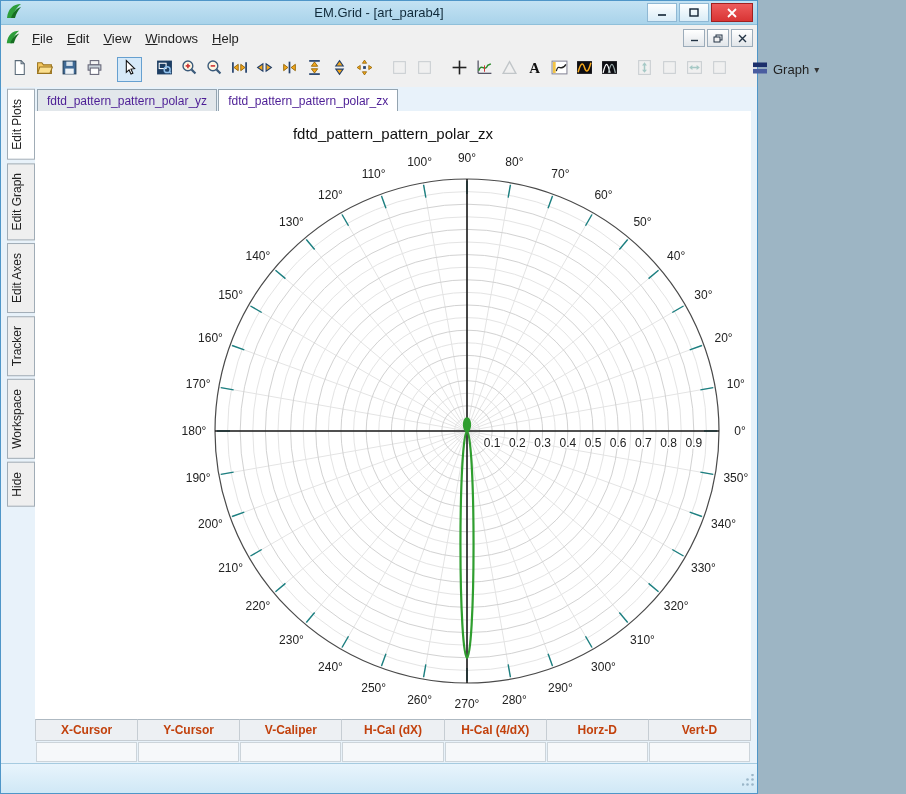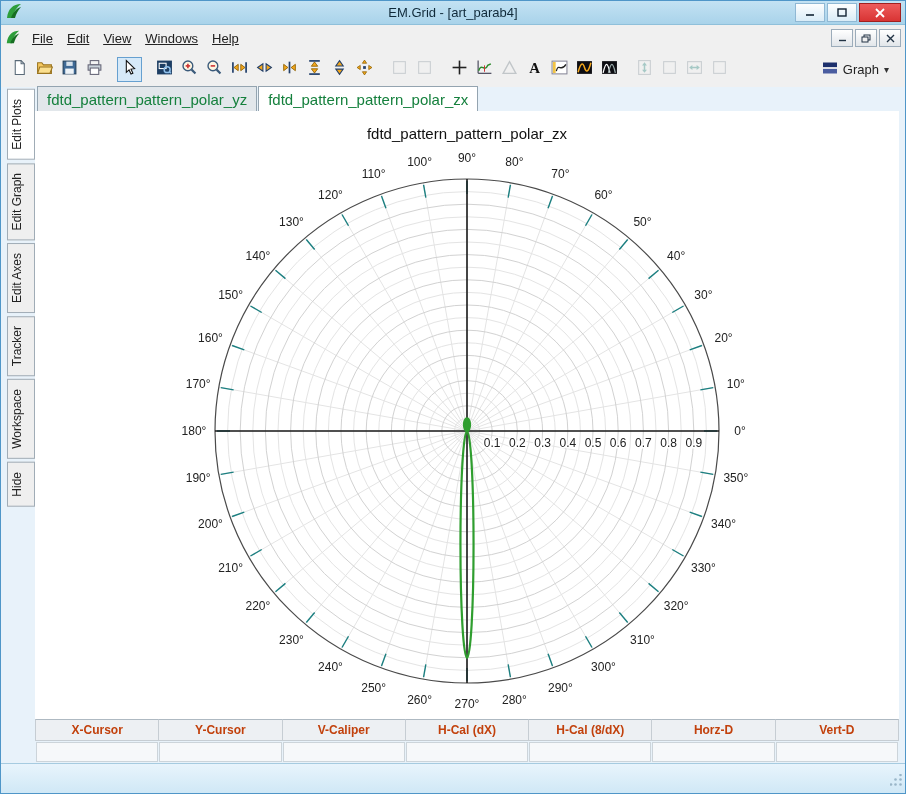--- a/index.html
+++ b/index.html
@@ -1,50 +1,50 @@
 <!DOCTYPE html>
 <html><head>
 <meta charset="utf-8">
 <style>
   * { box-sizing: border-box; margin: 0; padding: 0; }
   html,body { background:#9db5c4; }
   body { font-family:"Liberation Sans", sans-serif; }
-  .window { width:906px; height:794px; border:1px solid #4f96c8; display:flex; flex-direction:column; background:#f0f0f0; }
+  .window { width:758px; height:794px; border:1px solid #4f96c8; display:flex; flex-direction:column; background:#f0f0f0; }
 
   
   .titlebar { height:24px; background:linear-gradient(#c3e2f3,#a9d3ea); border-bottom:1px solid #8fc0da; display:flex; align-items:center; position:relative; padding:0 4px; flex:0 0 24px; }
   .title-text { position:absolute; left:0; right:0; text-align:center; font-size:13px; color:#102a3a; }
   .win-controls { margin-left:auto; display:flex; gap:2px; z-index:2; }
   .win-btn { width:30px; height:19px; display:flex; align-items:center; justify-content:center; background:linear-gradient(#fdfefe,#d9ecf7); border:1px solid #8fb8d4; cursor:default; }
   .win-btn.close { width:42px; background:linear-gradient(#ee5c5c,#d83434); border-color:#a02020; }
 
   
   .menubar { height:26px; display:flex; align-items:center; font-size:13px; color:#222; padding:0 4px; flex:0 0 26px; }
-  .menu-item { padding:4px 7px; cursor:default;text-decoration:underline; }
+  .menu-item { padding:4px 7px; cursor:default; }
   .mdi-controls { margin-left:auto; display:flex; gap:2px; }
   .mdi-btn { width:22px; height:18px; display:flex; align-items:center; justify-content:center; background:linear-gradient(#ffffff,#e2e6ea); border:1px solid #9cacba; }
 
   
   .toolbar { height:36px; display:flex; align-items:center; padding:0 6px; flex:0 0 36px; }
   .tb-group { display:flex; margin-right:10px; }
   .tb-btn { width:25px; height:25px; display:flex; align-items:center; justify-content:center; background:transparent; border:1px solid transparent; padding:0; cursor:default; }
   .tb-btn.active { background:#d6e9f8; border-color:#66a0d0; }
   .tb-btn.disabled { opacity:.45; }
   .layout-btn { margin-left:auto; display:flex; align-items:center; gap:5px; font-size:13px; color:#222; background:transparent; border:1px solid transparent; padding:3px 9px; cursor:default; }
   .caret { font-size:10px; color:#333; }
 
   
   .content-wrap { flex:1 1 auto; display:flex; padding:0 6px; background:#e8f2fa; min-height:0; }
   .sidebar { width:28px; display:flex; flex-direction:column; padding-top:2px; gap:3px; flex:0 0 28px; }
   .side-tab { writing-mode:vertical-rl; transform:rotate(180deg); font-size:12px; color:#222; background:#efefef; border:1px solid #a0acb6; padding:9px 2px; text-align:center; cursor:default; }
   .side-tab.active { background:#ffffff; }
 
   .main { flex:1; display:flex; flex-direction:column; min-width:0; }
   .tabbar { height:24px; display:flex; align-items:flex-end; padding-left:2px; gap:1px; flex:0 0 24px; }
-  .doc-tab { font-size:15px; padding:4px 9px 3px; background:#e2e7eb; border:1px solid #94a4b0; border-bottom:none; color:#15803d; cursor:default; white-space:nowrap; }
+  .doc-tab { font-size:12px; padding:4px 9px 3px; background:#e2e7eb; border:1px solid #94a4b0; border-bottom:none; color:#4c1d95; cursor:default; white-space:nowrap; }
   .doc-tab.active { background:#ffffff; }
 
   .plot-panel { background:#ffffff; height:608px; flex:0 0 608px; }
   .chart-title { height:34px; padding-top:14px; text-align:center; font-size:15px; color:#111; }
   #polar-svg { display:block; }
 
   .readout { height:44px; flex:0 0 44px; display:flex; flex-direction:column; background:#e8f2fa; }
   .readout-row { display:flex; height:22px; }
   .ro-hdr { flex:1; display:flex; align-items:center; justify-content:center; font-size:12px; font-weight:bold; color:#c2410c; background:#edf0f3; border-top:1px solid #aeb9c2; border-bottom:1px solid #c6cdd3; border-right:1px solid #c6cdd3; }
   .ro-hdr:first-child { border-left:1px solid #c6cdd3; }
@@ -485,21 +485,21 @@
               <ellipse cx="432" cy="279.7" rx="3.024" ry="6.300000000000001" fill="#2f9e2f" stroke="#2f9e2f" stroke-width="2.2"></ellipse>
             </g>
           </svg>
       </div>
       <div class="readout">
         <div class="readout-row" id="readout-header">
             <div class="ro-hdr">X-Cursor</div>
             <div class="ro-hdr">Y-Cursor</div>
             <div class="ro-hdr">V-Caliper</div>
             <div class="ro-hdr">H-Cal (dX)</div>
-            <div class="ro-hdr">H-Cal (8/dX)</div>
+            <div class="ro-hdr">H-Cal (4/dX)</div>
             <div class="ro-hdr">Horz-D</div>
             <div class="ro-hdr">Vert-D</div>
           </div>
         <div class="readout-row" id="readout-values">
             <div class="ro-val"></div>
             <div class="ro-val"></div>
             <div class="ro-val"></div>
             <div class="ro-val"></div>
             <div class="ro-val"></div>
             <div class="ro-val"></div>

